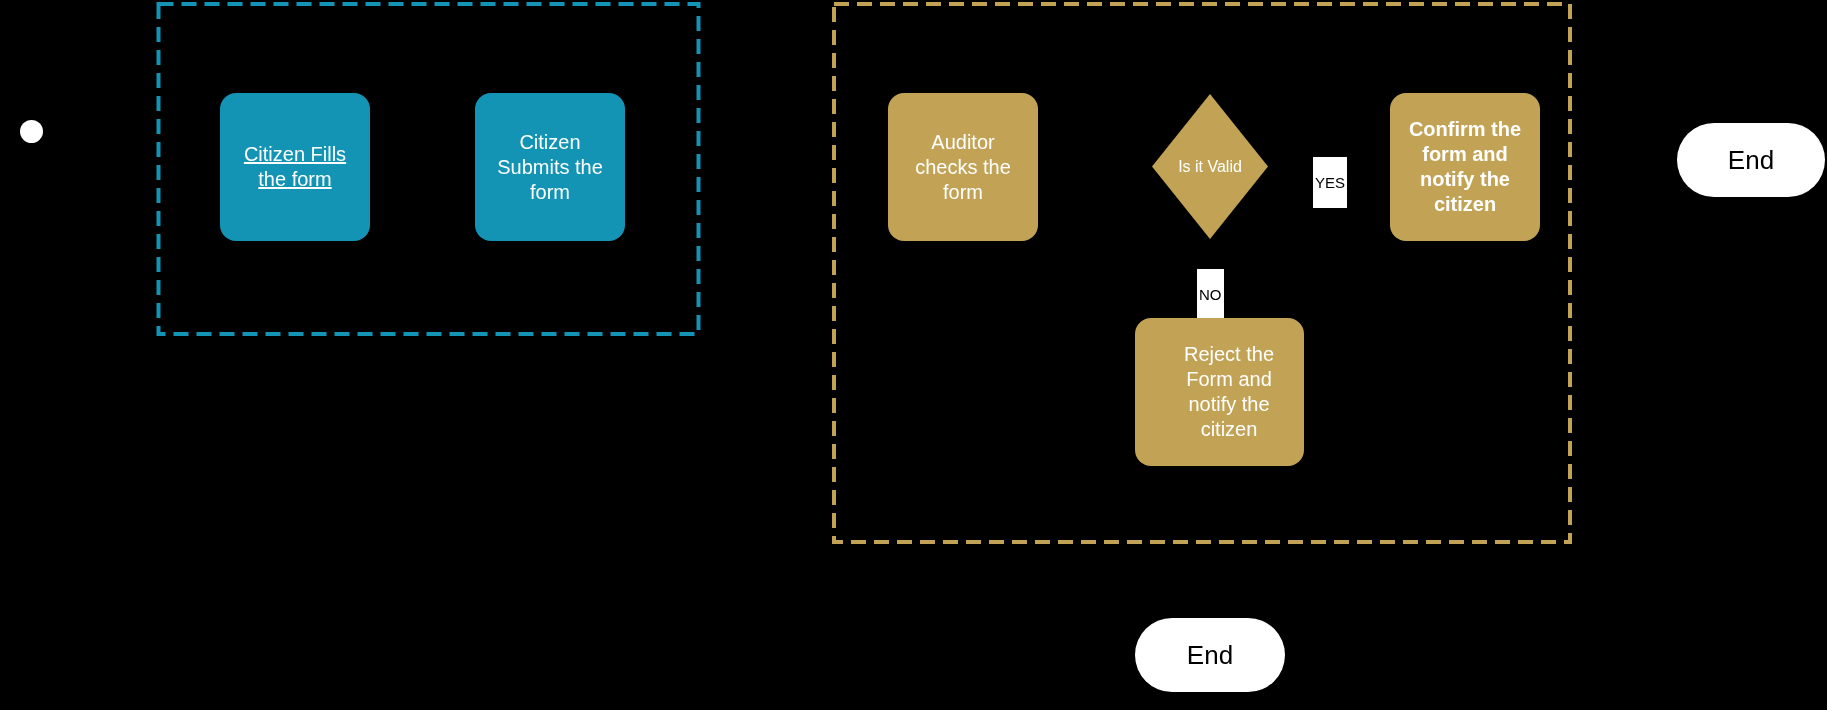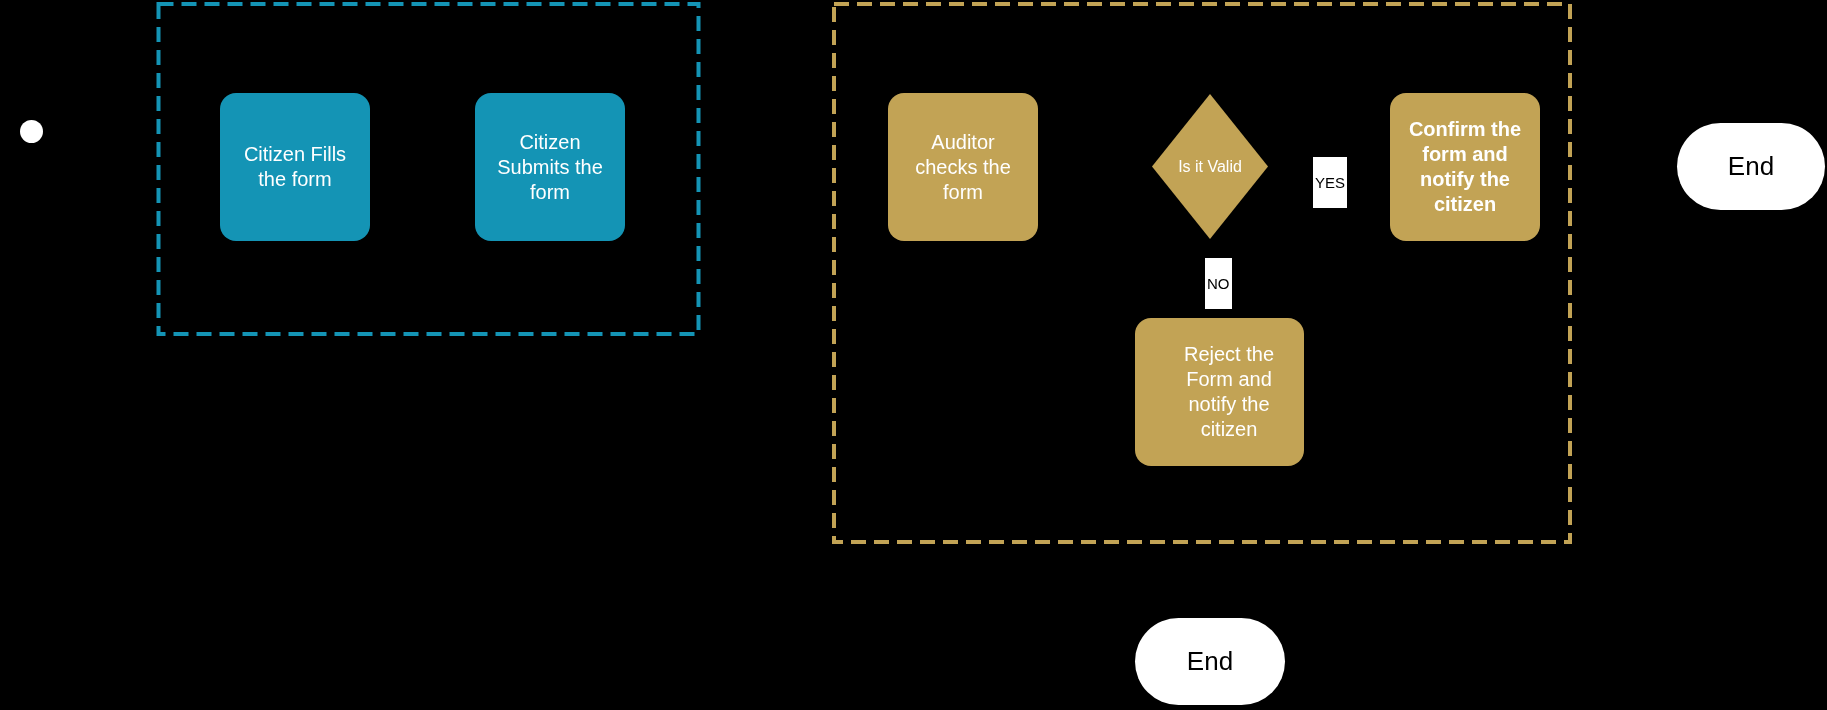--- a/index.html
+++ b/index.html
@@ -48,21 +48,21 @@
     justify-content: center;
     text-align: center;
     color: var(--node-text, #fff);
     font-size: 20px;
     line-height: 1.25;
   }
   .node--teal { background: var(--citizen-accent, #1494B5); }
   .node--gold { background: var(--auditor-accent, #C2A355); }
   .node__label { white-space: pre-line; }
 
-  .node--fills   { left: 220px;  top: 93px;  }
+  .node--fills   { left: 220px;  top: 93px; text-decoration: underline;  }
   .node--submits { left: 475px;  top: 93px;  }
   .node--auditor { left: 888px;  top: 93px;  }
   .node--confirm { left: 1390px; top: 93px; font-weight: bold;  }
   .node--reject  { left: 1135px; top: 318px; padding-left: 19px; }
 
   .diamond {
     position: absolute;
     left: 1152px;
     top: 94px;
     width: 116px;
@@ -79,26 +79,26 @@
 
   .chip {
     position: absolute;
     background: var(--edge-label-bg, #fff);
     color: var(--edge-label-text, #000);
     font-size: 15px;
     line-height: 19px;
     padding: 16px 2px;
   }
   .chip--yes { left: 1313px; top: 157px; }
-  .chip--no  { left: 1197px; top: 258px; margin-left: 8px; }
+  .chip--no  { left: 1197px; top: 269px; }
 
   .endnode {
     position: absolute;
     width: 148px;
-    height: 87px;
+    height: 74px;
     border-radius: 44px;
     background: var(--end-fill, #fff);
     color: var(--end-text, #000);
     display: flex;
     align-items: center;
     justify-content: center;
     font-size: 26px;
   }
   .endnode--right  { left: 1677px; top: 123px; }
   .endnode--bottom { left: 1135px; top: 618px; width: 150px; }

